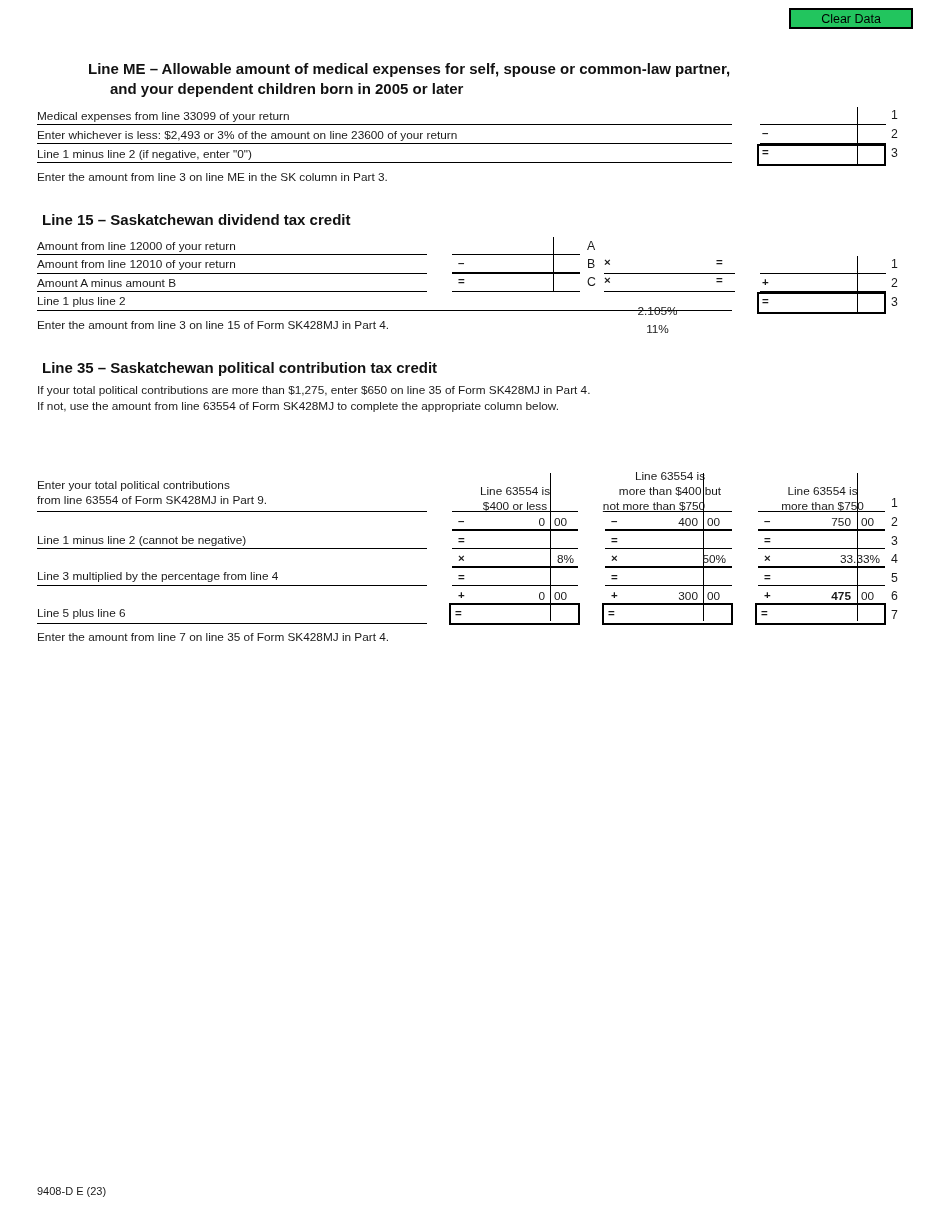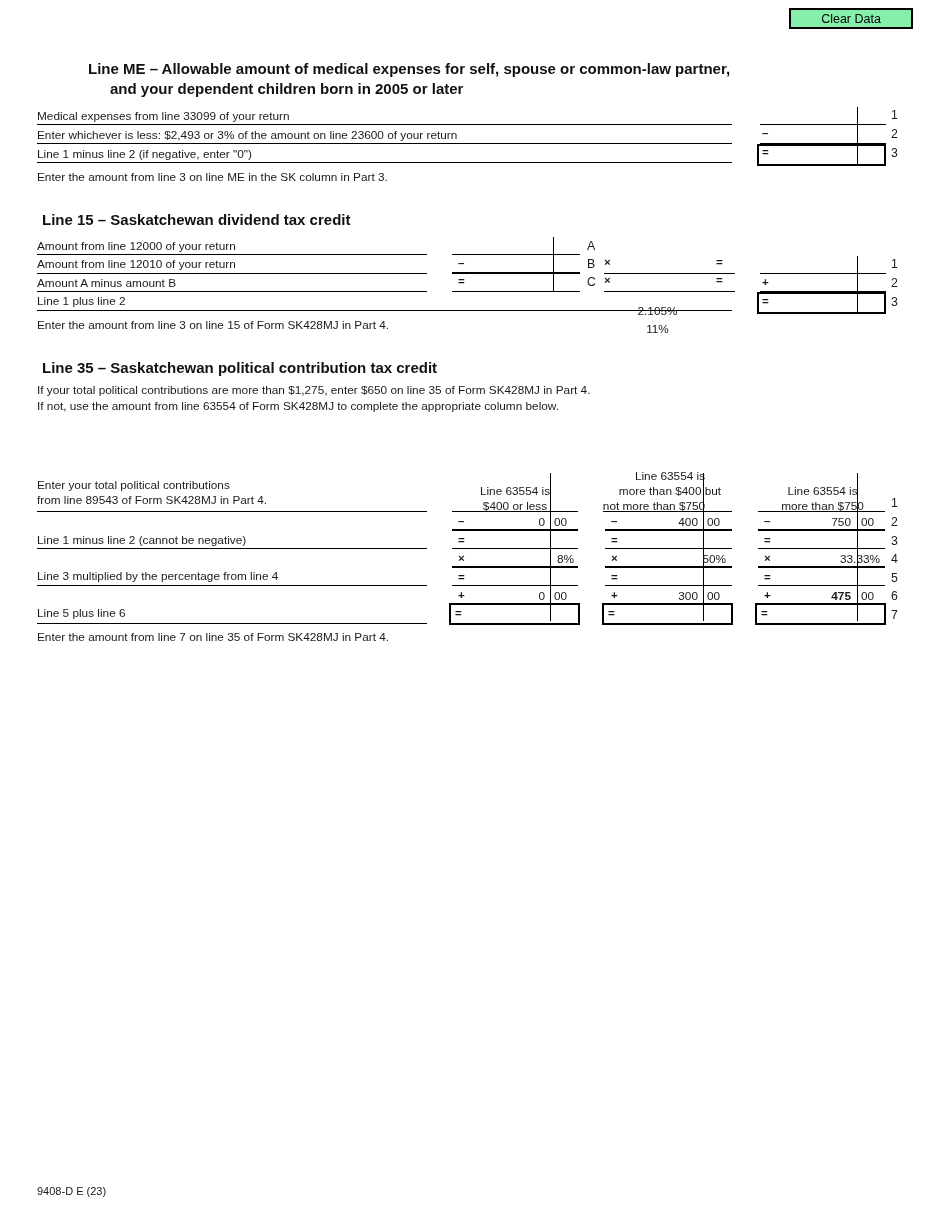--- a/index.html
+++ b/index.html
@@ -20,21 +20,21 @@
   .clear-btn{position:absolute;left:789px;top:8px;width:124px;height:21px;
              border:2px solid #000;background:#00dce8;font-family:inherit;
              font-size:12.5px;color:#000;text-align:center;line-height:16px;padding:0;cursor:pointer;}
   .foot{font-size:11px;}
 </style>
 </head>
 <body>
 
 <div class="page">
 
-  <button class="clear-btn" style="background: #86efac;">Clear Data</button>
+  <button class="clear-btn" style="background: #22c55e;">Clear Data</button>
 
   <div>
     <div class="t h" style="left:40px;top:60px;margin-left:48px;">Line ME – Allowable amount of medical expenses for self, spouse or common-law partner,</div>
     <div class="t h" style="left:110px;top:80px;">and your dependent children born in 2005 or later</div>
 
     <div class="t" style="left:37px;top:109px;">Medical expenses from line 33099 of your return</div>
     <div class="t" style="left:37px;top:128px;">Enter whichever is less: $2,493 or 3% of the amount on line 23600 of your return</div>
     <div class="t" style="left:37px;top:147px;">Line 1 minus line 2 (if negative, enter "0")</div>
 
     <div class="hl" style="left:37px;top:124px;width:695px;"></div>
@@ -121,21 +121,21 @@
 
     <div class="t ctr" style="left:440px;top:436px;width:150px;">Line 63554 is</div>
     <div class="t ctr" style="left:440px;top:451px;width:150px;">$400 or less</div>
     <div class="t ctr" style="left:590px;top:421px;width:160px;">Line 63554 is</div>
     <div class="t ctr" style="left:590px;top:436px;width:160px;">more than $400 but</div>
     <div class="t ctr" style="left:574px;top:451px;width:160px;text-decoration:underline;">not more than $750</div>
     <div class="t ctr" style="left:745px;top:436px;width:155px;">Line 63554 is</div>
     <div class="t ctr" style="left:745px;top:451px;width:155px;">more than $750</div>
 
     <div class="t" style="left:37px;top:478px;">Enter your total political contributions</div>
-    <div class="t" style="left:37px;top:493px;">from line 89543 of Form SK428MJ in Part 4.</div>
+    <div class="t" style="left:37px;top:493px;">from line 63554 of Form SK428MJ in Part 9.</div>
     <div class="t" style="left:37px;top:533px;">Line 1 minus line 2 (cannot be negative)</div>
     <div class="t" style="left:37px;top:569px;">Line 3 multiplied by the percentage from line 4</div>
     <div class="t" style="left:37px;top:606px;">Line 5 plus line 6</div>
 
     <div class="hl" style="left:37px;top:511px;width:390px;"></div>
     <div class="hl" style="left:37px;top:548px;width:390px;"></div>
     <div class="hl" style="left:37px;top:585px;width:390px;"></div>
     <div class="hl" style="left:37px;top:623px;width:390px;"></div>
 
     <div class="hl" style="left:452px;top:511px;width:126px;"></div>

